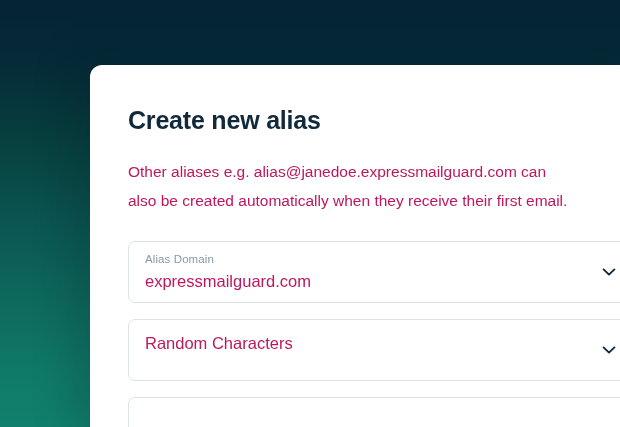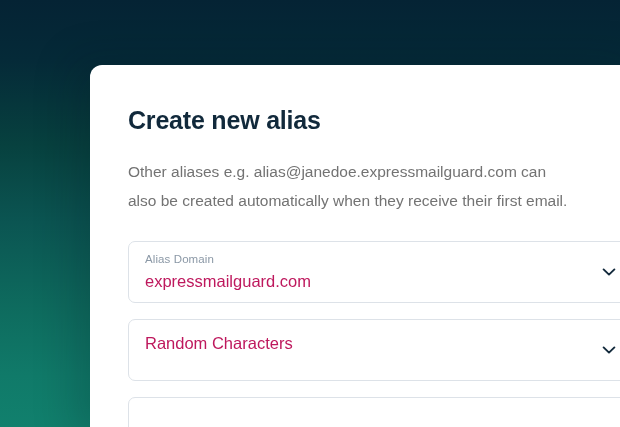--- a/index.html
+++ b/index.html
@@ -61,21 +61,21 @@
     letter-spacing: -0.2px;
     color: #11293b;
   }
 
   
   .card-subtitle {
     margin: 22px 0 16px 0;
     width: 442px;
     font-size: 15.5px;
     line-height: 29px;
-    color: #737373;
+    color: #be185d;
   }
 
   
   .field-list {
     margin-top: 26px;
   }
 
   .field {
     position: relative;
     box-sizing: border-box;

